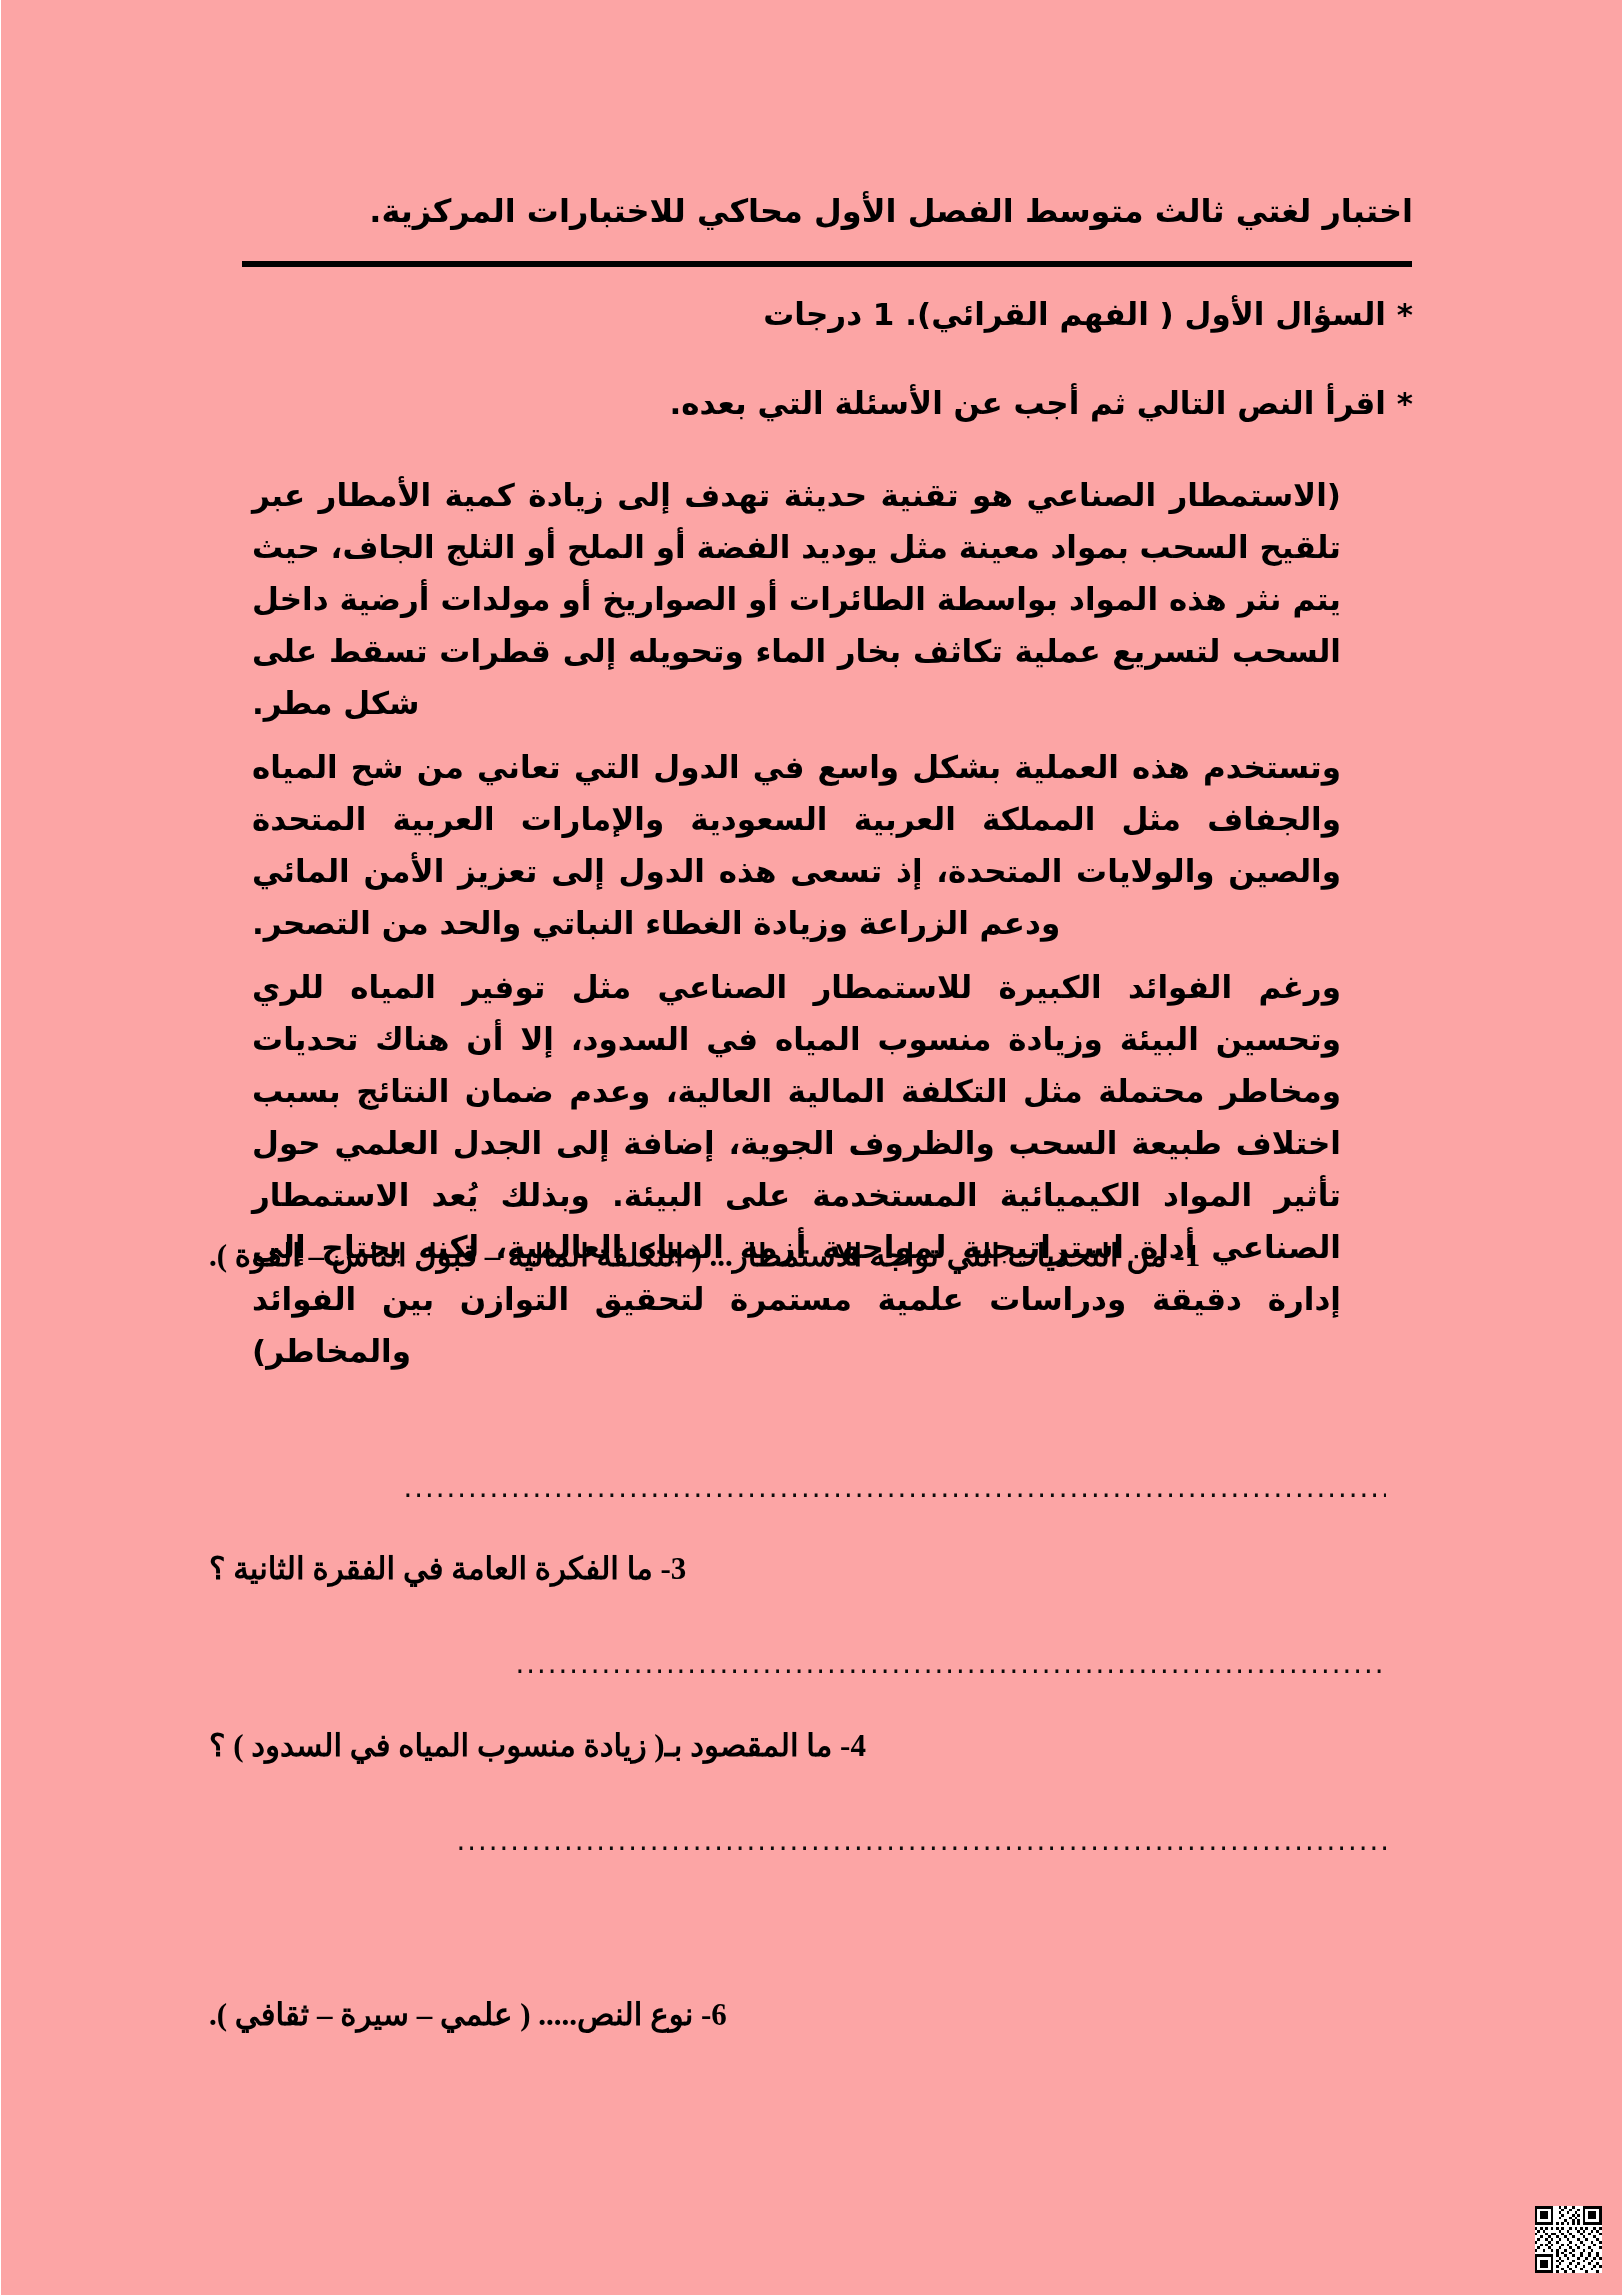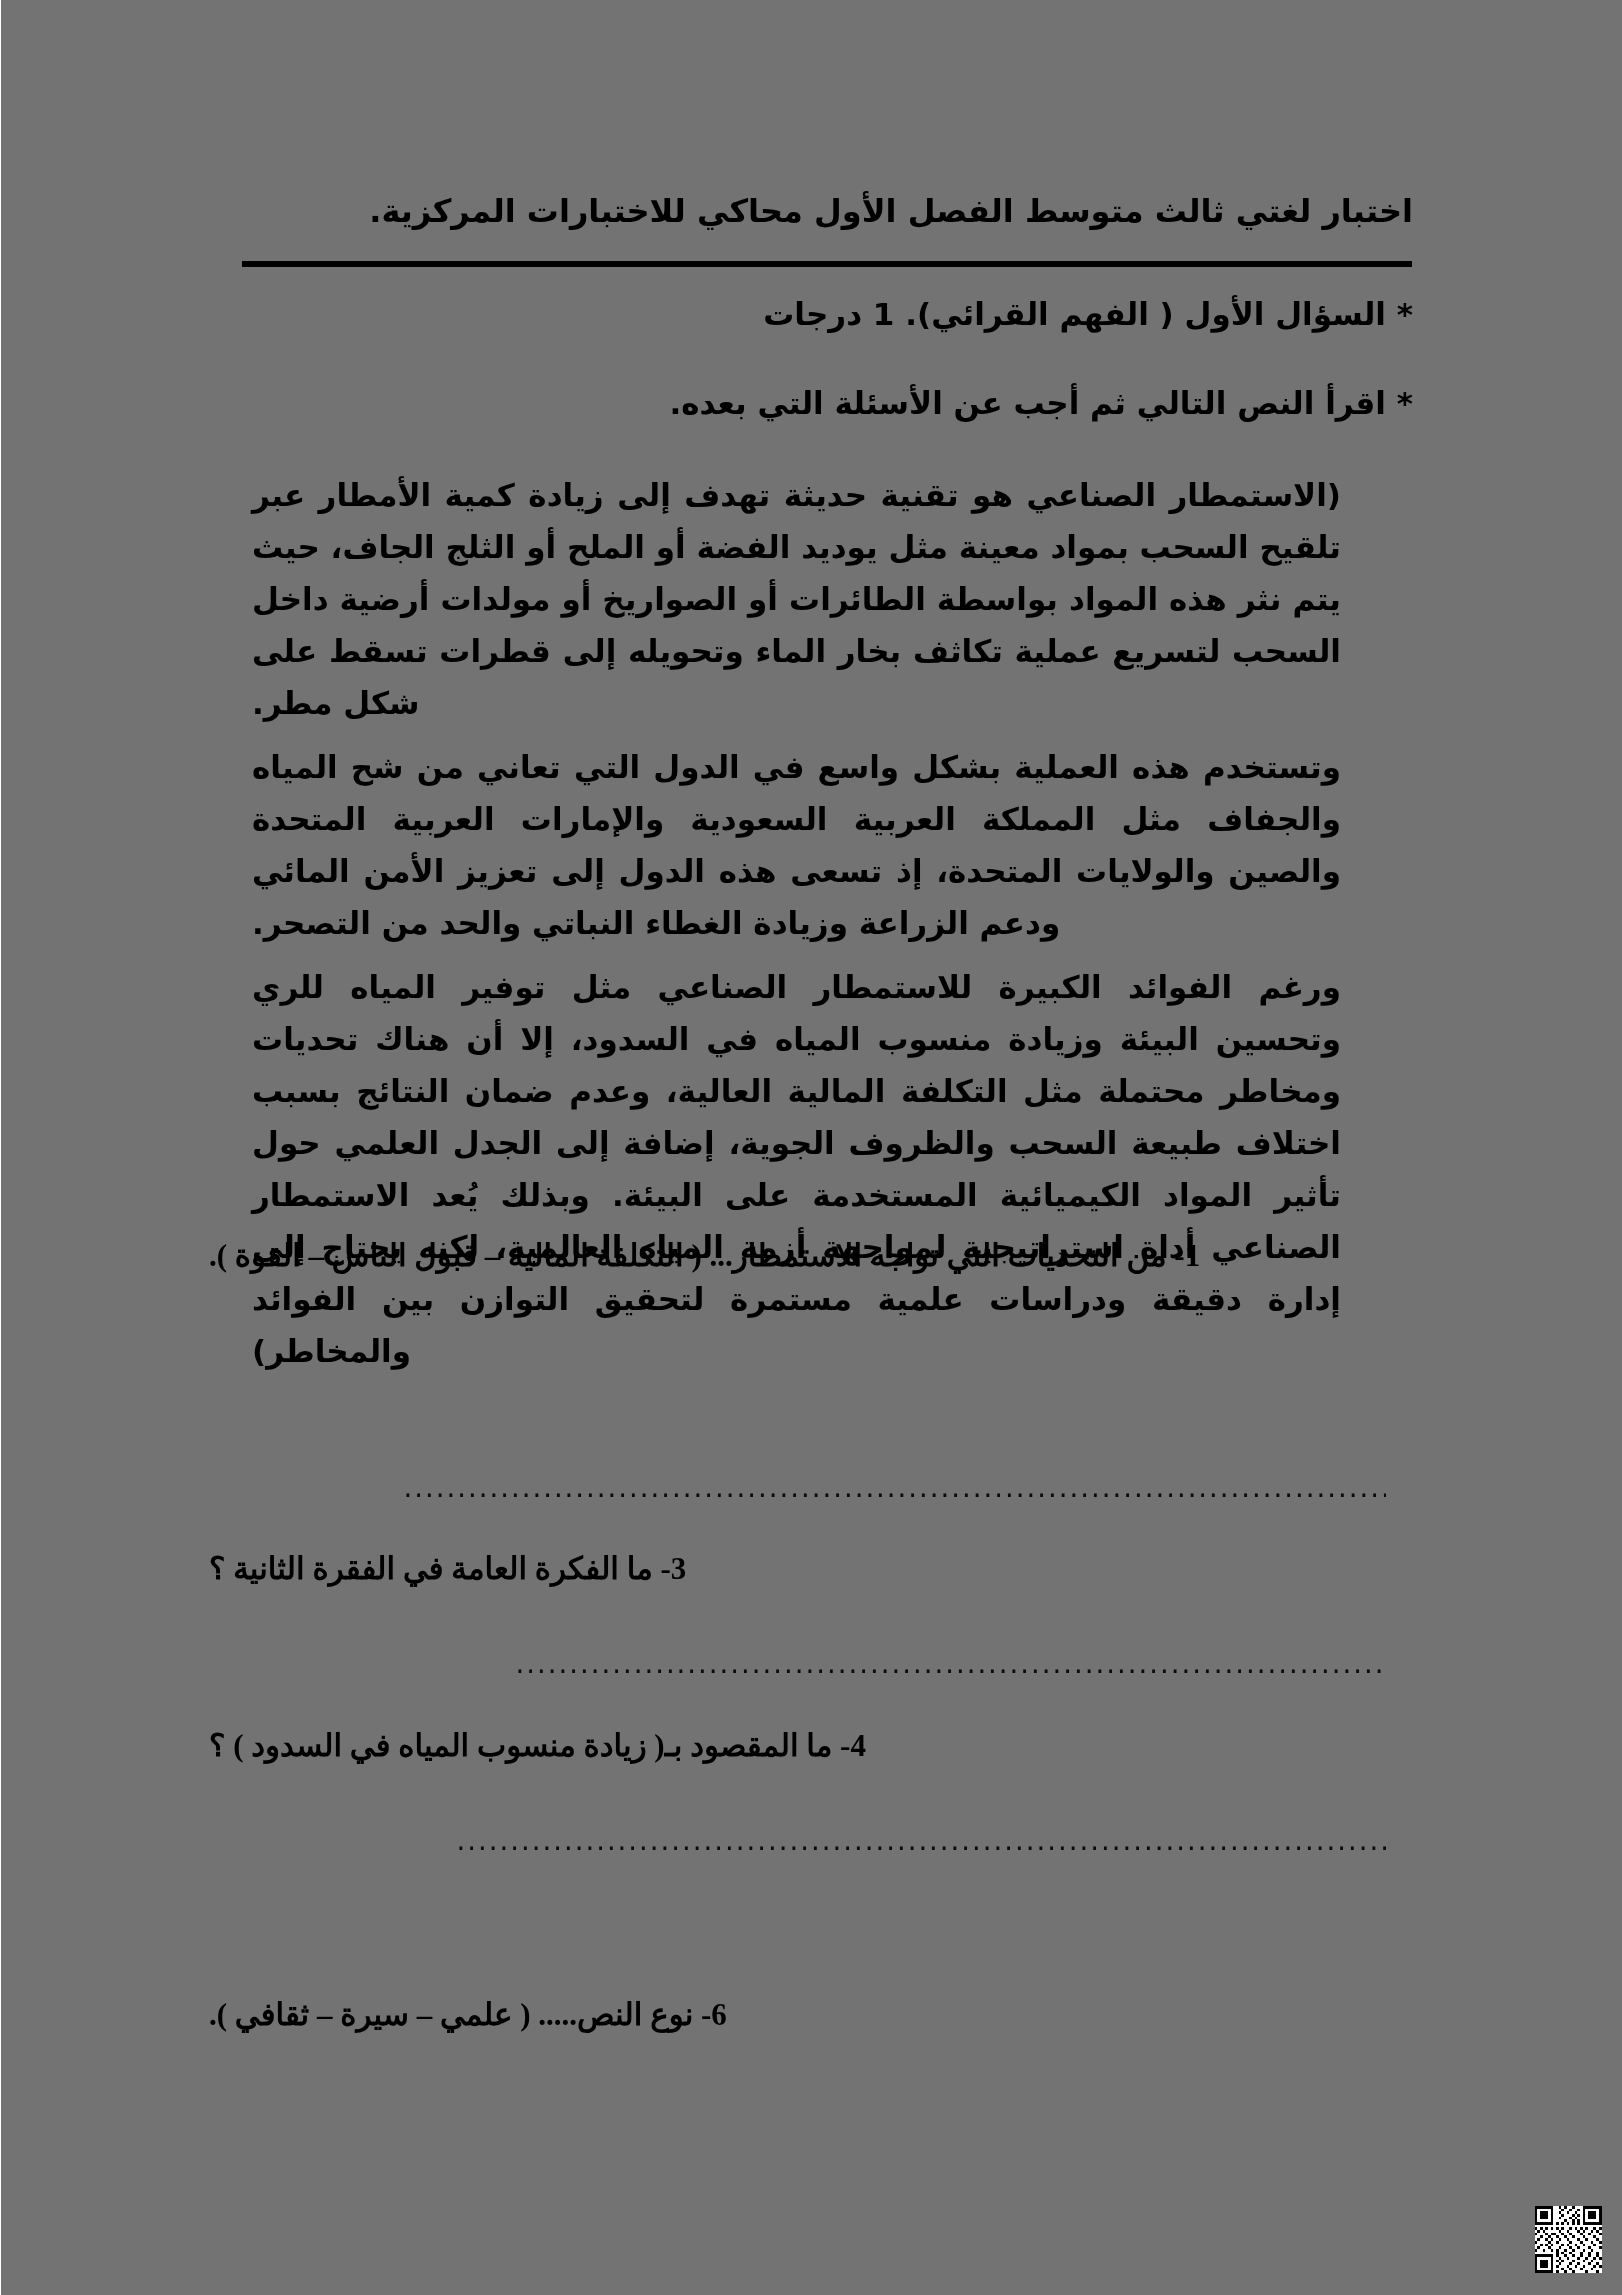--- a/index.html
+++ b/index.html
@@ -5,21 +5,21 @@
   html, body { margin: 0; padding: 0; }
   body {
     width: 1623px; height: 2295px;
     background: #ffffff;
     color: #000000;
     font-family: "DejaVu Sans", sans-serif;
   }
   .page {
     position: relative;
     width: 1623px; height: 2295px;
-    background: #737373;
+    background: #fca5a5;
     overflow: hidden;
   }
   .content {
     position: absolute;
     left: 209px; top: 0;
     width: 1204px; height: 100%;
     direction: rtl;
   }
   .title {
     position: absolute; top: 192px; right: 0; left: 0;

